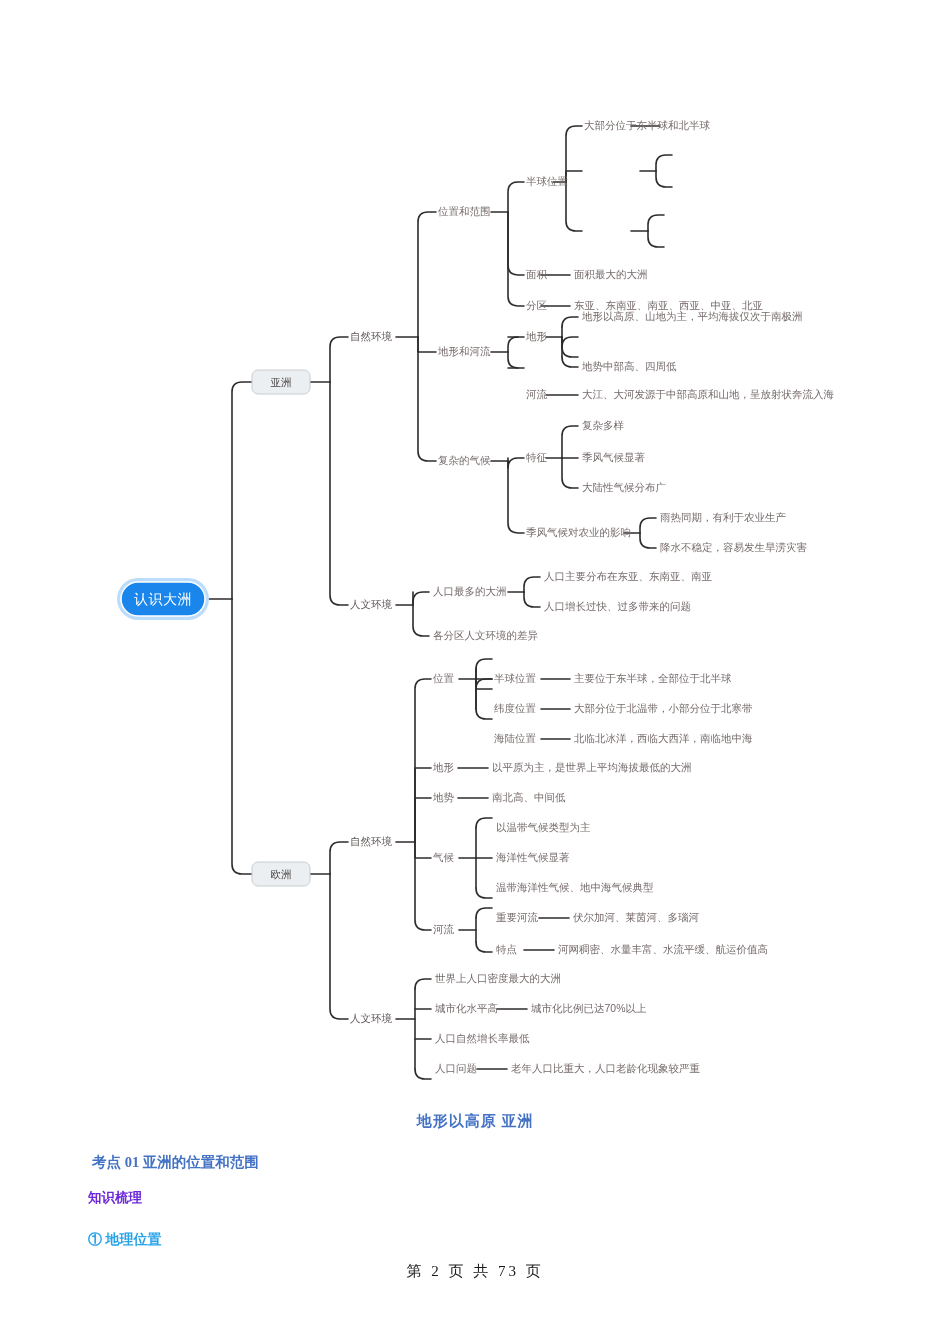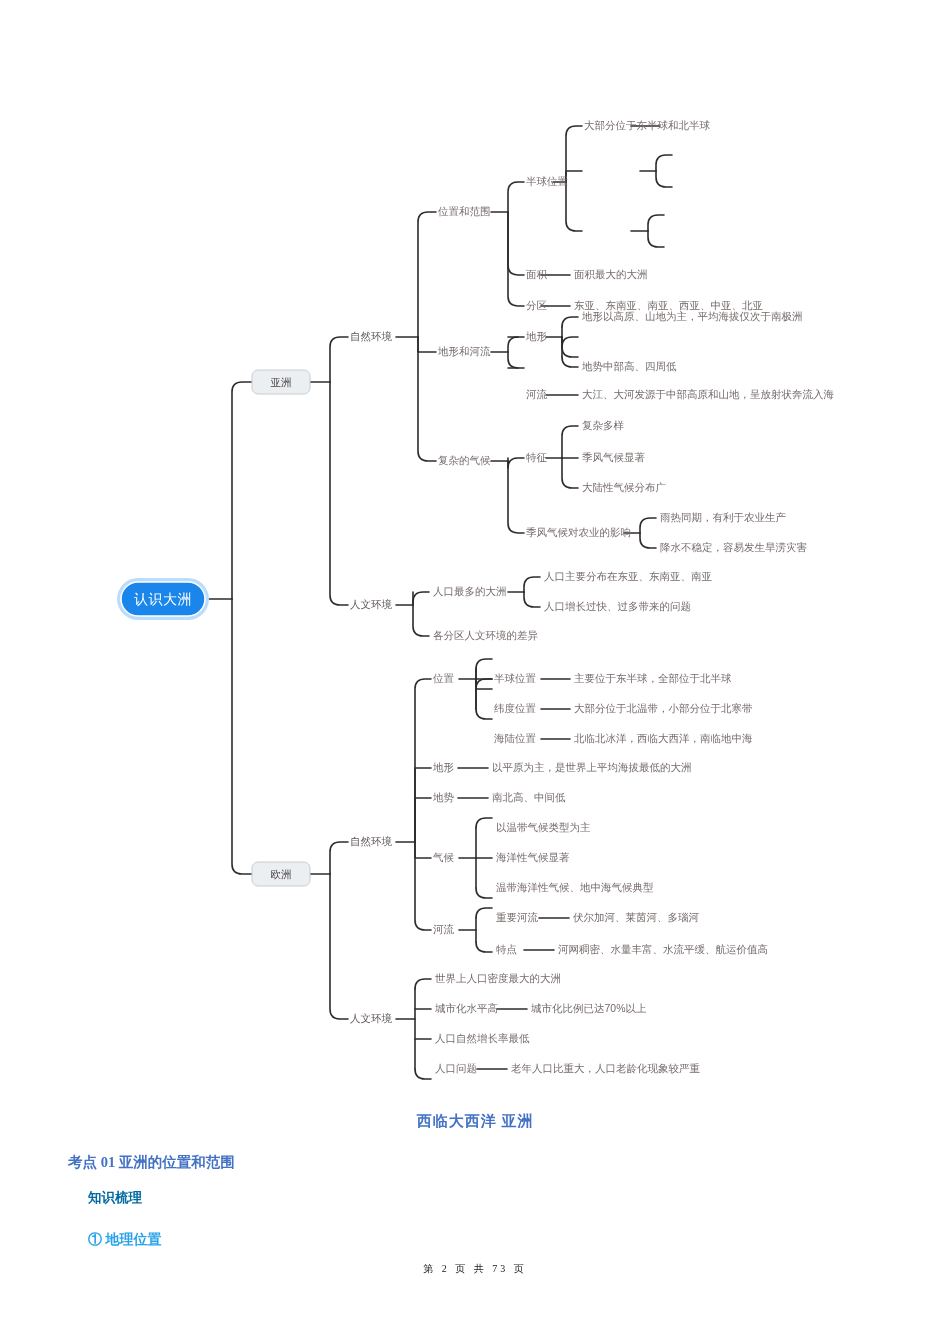--- a/index.html
+++ b/index.html
@@ -69,47 +69,47 @@
     text-align:center;
     color:#4472c4;
     font-family:"Liberation Serif","DejaVu Serif",serif;
     font-size:15px;
     font-weight:bold;
     letter-spacing:1px;
     margin:5px 0 0 0;
     padding-top:7px;
   }
   .kaodian{
-    margin:22px 0 0 68px;
+    margin:22px 0 0 92px;
     color:#4472c4;
     font-family:"Liberation Serif","DejaVu Serif",serif;
     font-size:14.5px;
     font-weight:bold;
   }
   .zhishi{
     margin:17px 0 0 88px;
-    color:#0369a1;
+    color:#6d28d9;
     font-family:"Liberation Serif","DejaVu Serif",serif;
     font-size:13.5px;
     font-weight:bold;
   }
   .diliweizhi{
     margin:24px 0 0 88px;
     color:#29a3e8;
     font-family:"Liberation Serif","DejaVu Serif",serif;
     font-size:14px;
     font-weight:bold;
   }
   .pagefoot{
     position:absolute;
     left:0;top:1262px;width:950px;
     text-align:center;
     color:#1a1a1a;
     font-family:"Liberation Serif","DejaVu Serif",serif;
-    font-size:10px;
+    font-size:15px;
     letter-spacing:3px;
   }
 </style>
 </head>
 <body>
 
 <svg id="mindmap" viewBox="0 0 950 1100" width="950" height="1100">
 
   <g>
 
@@ -343,19 +343,19 @@
     <text class="mm-label" x="435" y="979">世界上人口密度最大的大洲</text>
     <text class="mm-label" x="435" y="1009">城市化水平高</text>
     <text class="mm-label" x="435" y="1039">人口自然增长率最低</text>
     <text class="mm-label" x="435" y="1069">人口问题</text>
     <text class="mm-label" x="531" y="1009">城市化比例已达70%以上</text>
     <text class="mm-label" x="511" y="1069">老年人口比重大，人口老龄化现象较严重</text>
   </g>
 </svg>
 
 <div class="doc-text">
-  <div class="part-title">西临大西洋  亚洲</div>
+  <div class="part-title">地形以高原  亚洲</div>
   <div class="kaodian">考点 01 亚洲的位置和范围</div>
   <div class="zhishi">知识梳理</div>
   <div class="diliweizhi">① 地理位置</div>
 </div>
 
 <div class="pagefoot">第 2 页 共 73 页</div>
 
 </body></html>

